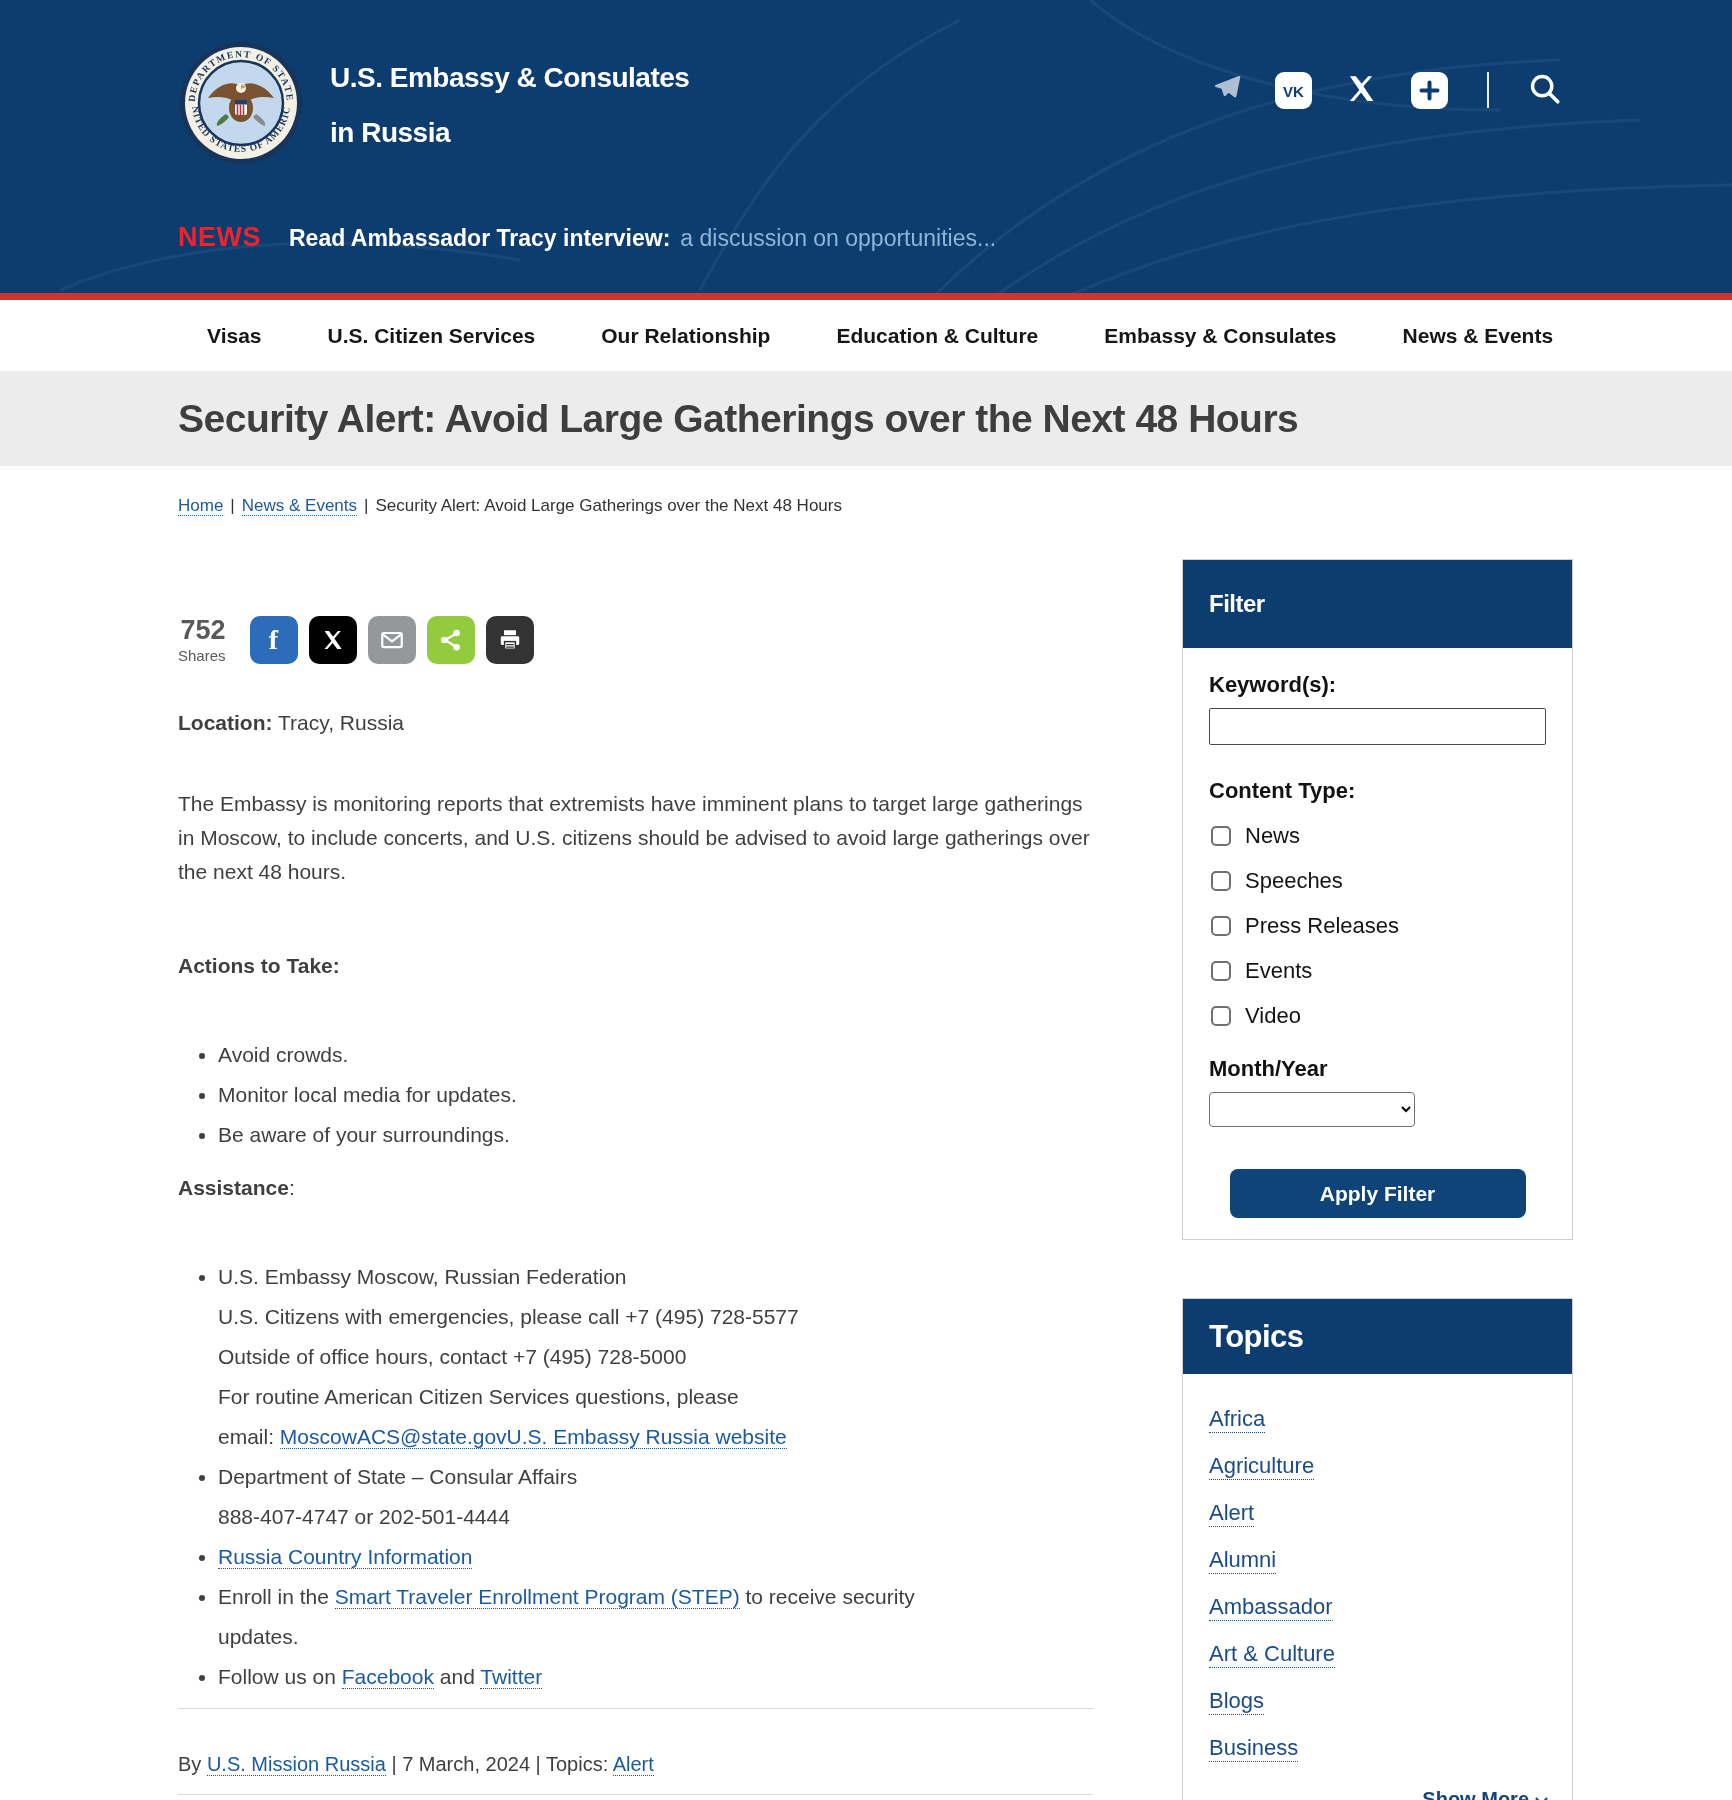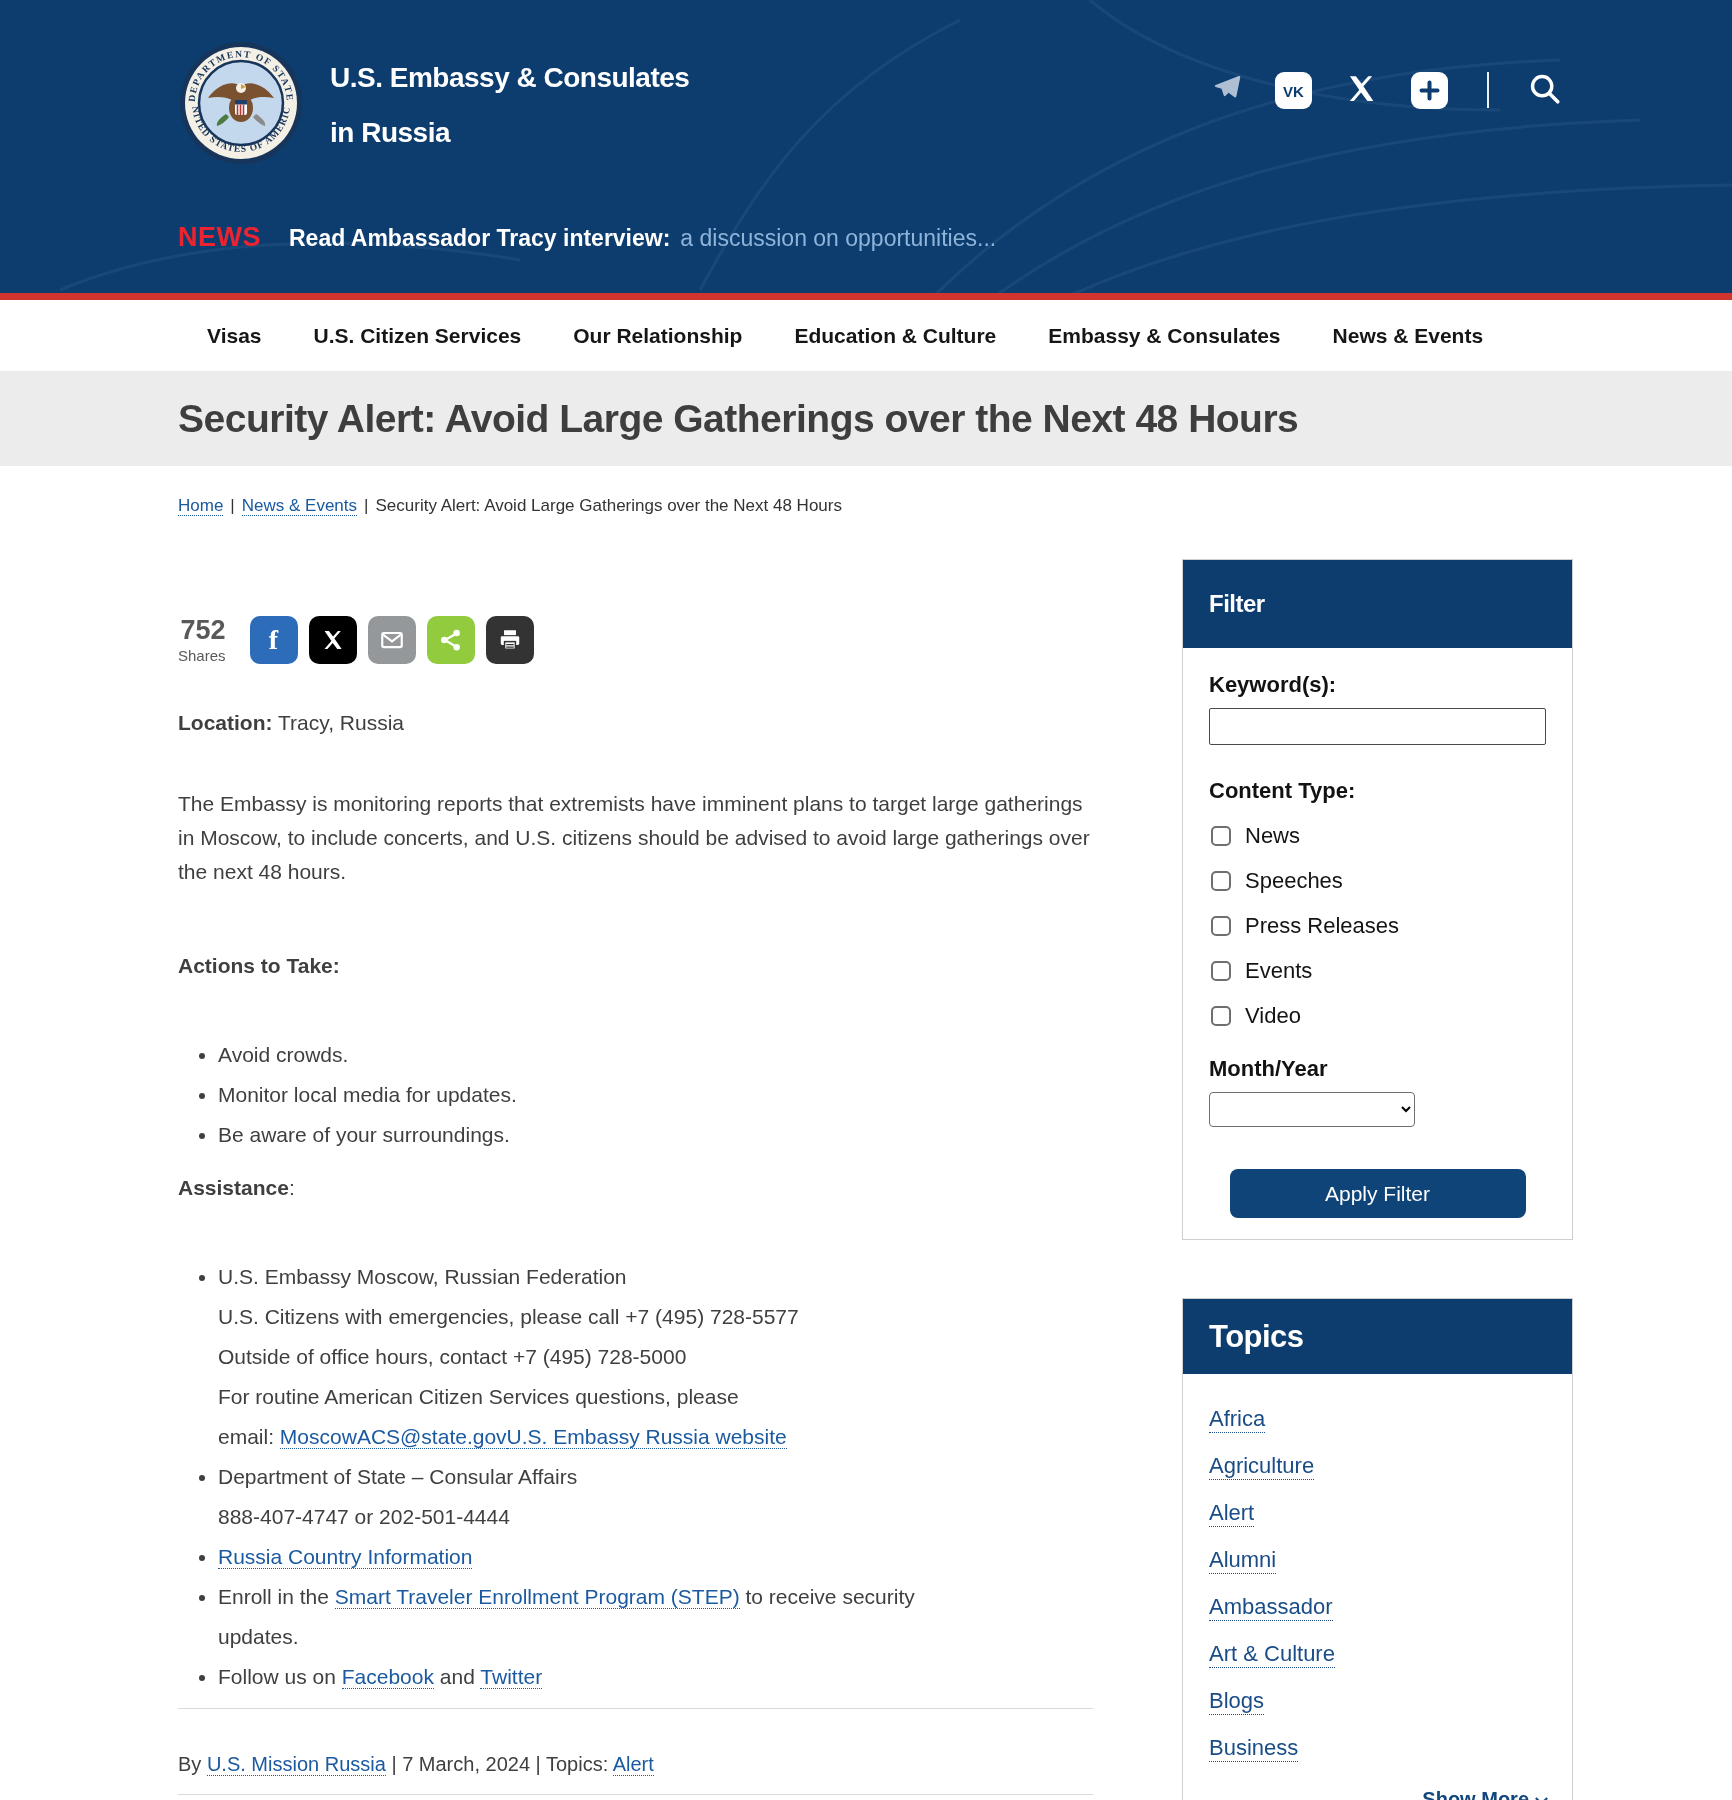--- a/index.html
+++ b/index.html
@@ -22,21 +22,21 @@
   .social-btn { display:flex; align-items:center; justify-content:center; cursor:pointer; }
   .social-divider { width:2px; height:36px; background:rgba(255,255,255,.92); margin:0 6px; }
   .news-row { position:absolute; left:178px; top:222px; display:flex; align-items:baseline; font-size:23px; }
   .news-label { color:#ea2430; font-weight:700; font-size:27px; letter-spacing:.5px; margin-right:28px; font-stretch:condensed; }
   .news-bold { color:#fff; font-weight:700; margin-right:10px; }
   .news-teaser { color:#8fb4da; }
   .red-bar { height:7px; background:#d0342c; }
 
   
   .main-nav { height:71px; background:#fff; display:flex; align-items:center;
-    padding-left:207px; gap:52px; }
+    padding-left:207px; gap:66px; }
   .main-nav .nav-item { font-size:21px; font-weight:600; color:#161616; cursor:pointer; white-space:nowrap; }
 
   
   .title-band { background:#ececec; height:95px; display:flex; align-items:center; }
   .title-band h1 { margin-left:178px; font-size:39px; font-weight:700; color:#3e3e3e;
     letter-spacing:-0.5px; font-stretch:condensed; }
 
   
   .content { padding: 0 159px 0 178px; }
   .breadcrumb { margin-top:30px; font-size:17px; color:#333; }
@@ -88,21 +88,21 @@
   .keyword-input { margin-top:10px; width:100%; height:37px; border:1px solid #4a4a4a;
     border-radius:2px; font-size:19px; padding:0 8px; }
   .content-type { margin-top:33px; }
   .check-row { margin-top:19px; display:flex; align-items:center; font-size:22px; color:#141414; cursor:pointer; }
   .check-row input[type=checkbox] { appearance:none; -webkit-appearance:none; width:20px; height:20px;
     border:2px solid #6f6f6f; border-radius:5px; background:#fff; margin:0 14px 0 2px; cursor:pointer; }
   .month-block { margin-top:27px; }
   .month-select { margin-top:10px; width:206px; height:35px; border:1px solid #6f6f6f;
     border-radius:4px; background:#fff; font-size:18px; }
   .apply-btn { margin:42px auto 0; display:block; width:296px; height:49px; background:#0f4478;
-    color:#fff; border:none; border-radius:8px; font-size:21px; cursor:pointer; }
+    color:#fff; border:none; border-radius:8px; font-size:21px; cursor:pointer;font-weight:bold; }
 
   .topics-box { margin-top:58px; }
   .topics-box .box-header { height:75px; font-size:31px; }
   .topics-body { padding:14px 26px 24px; }
   .topic-link { display:table; margin-top:20px; font-size:22px; line-height:26px;
     color:#1a4c87; border-bottom:1px dotted #1a4c87; }
   .topic-link:first-child { margin-top:18px; }
   .show-more { margin-top:26px; text-align:right; font-weight:700; color:#12467c; font-size:20px; cursor:pointer; }
   .chev { display:inline-block; width:9px; height:9px; border-right:2px solid #12467c;
     border-bottom:2px solid #12467c; transform:rotate(45deg) translate(-2px,-2px); margin-left:8px; }

